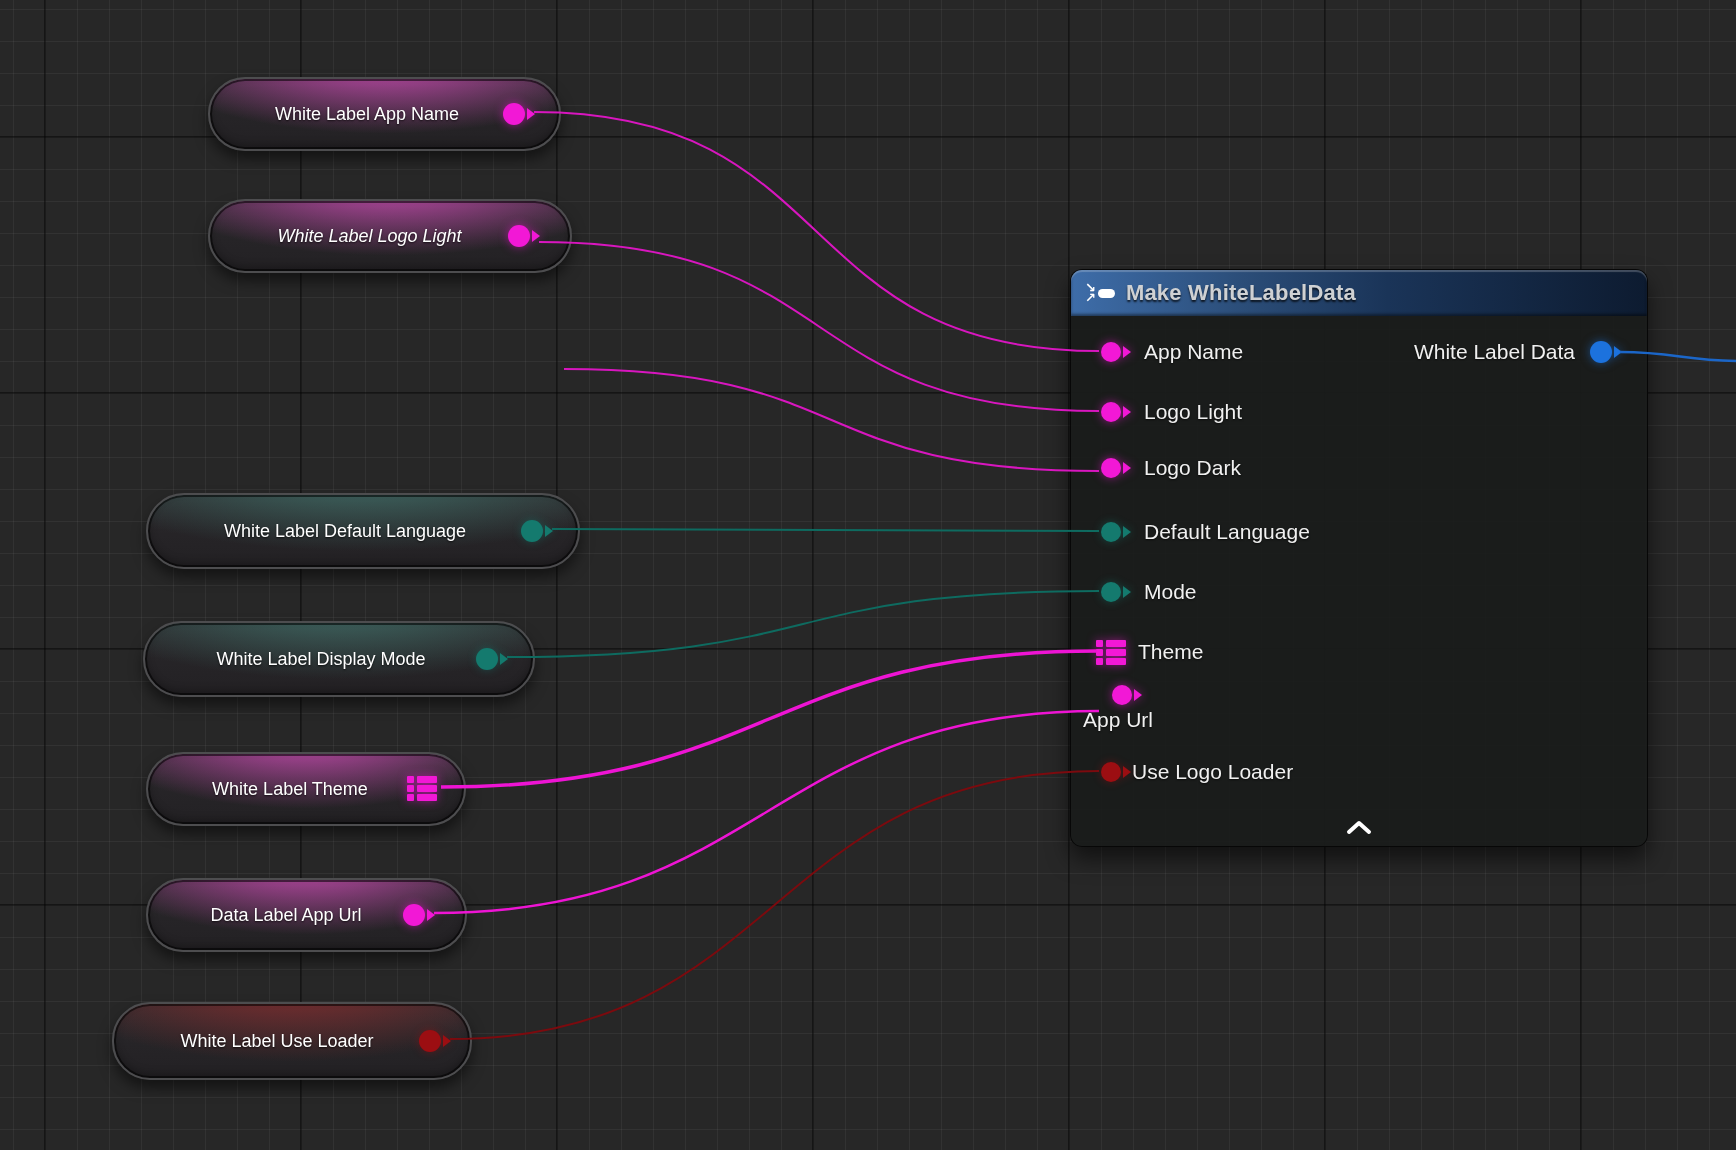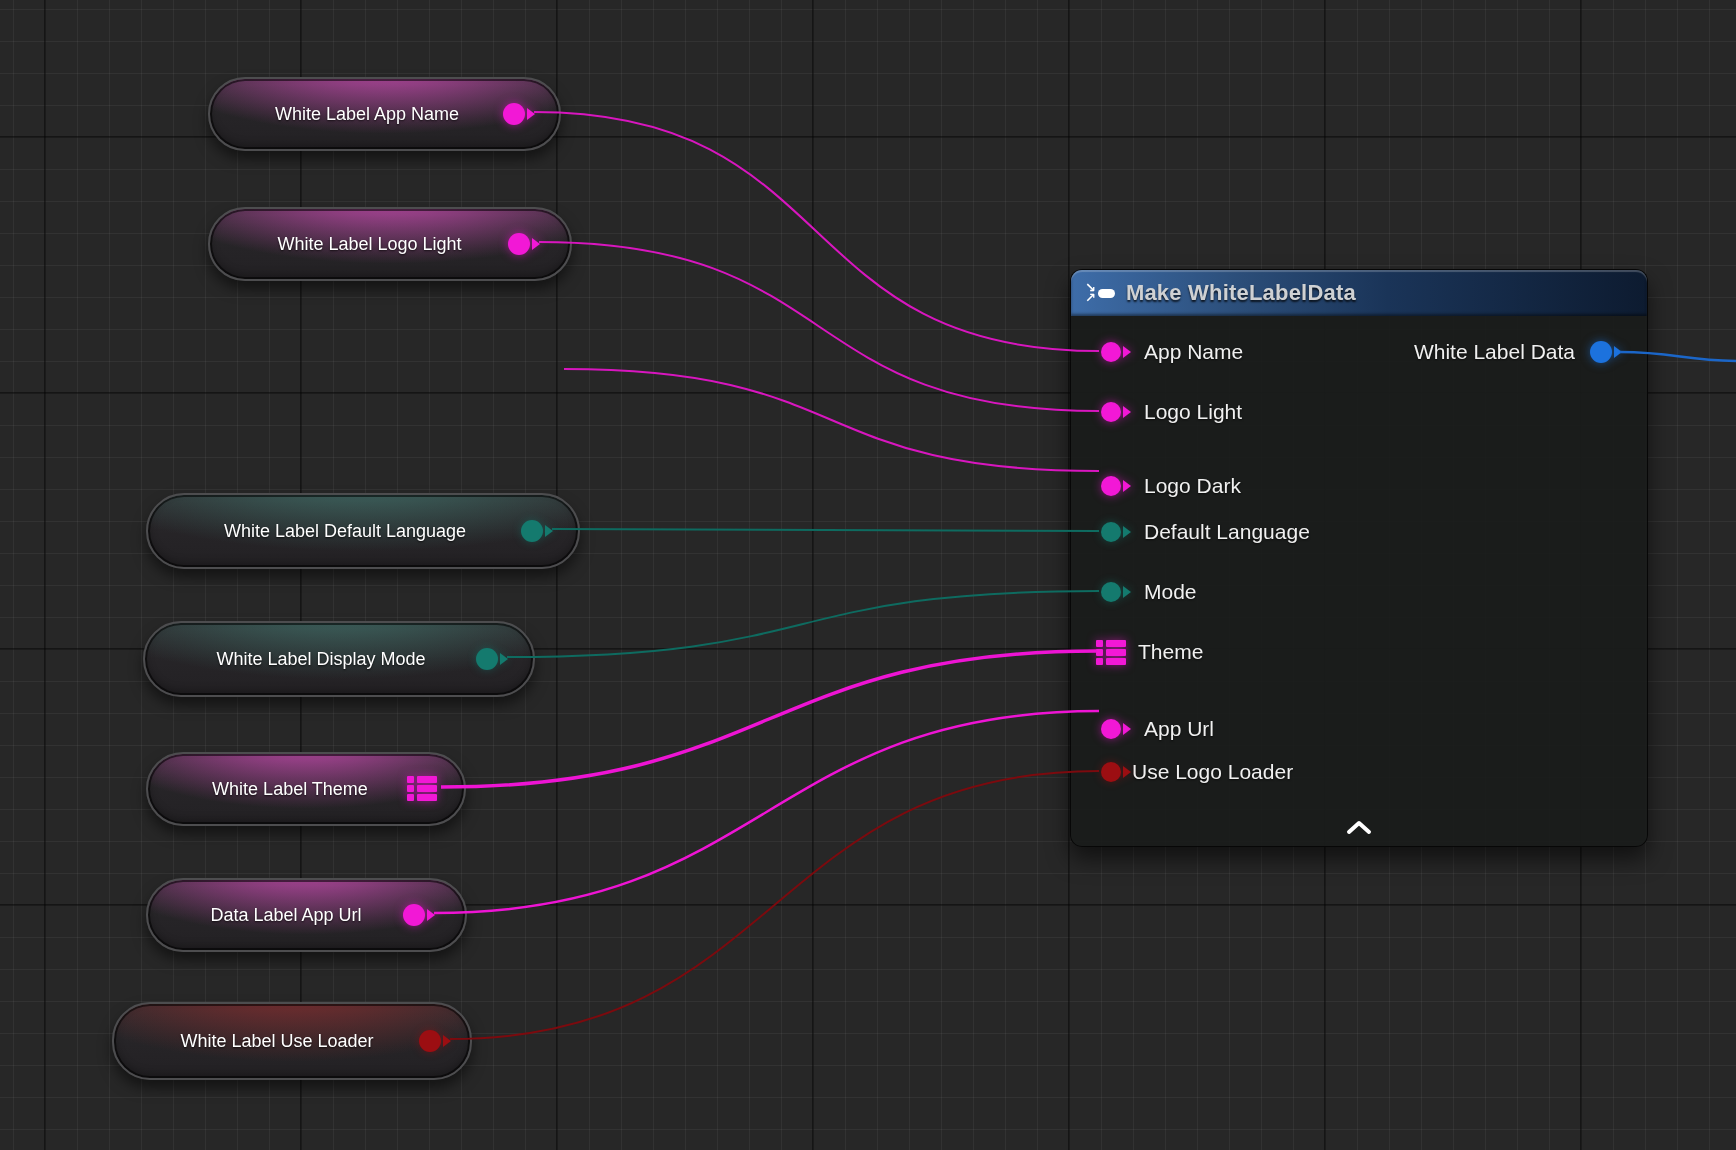--- a/index.html
+++ b/index.html
@@ -79,21 +79,21 @@
 <div id="canvas">
     <div class="var-node" style="left: 208px; top: 77px; width: 349px; height: 70px; --glow: rgba(211,76,186,0.95);">
       <div class="var-label" style="left: 26px; right: 61px;">White Label App Name</div>
       <div class="pin glow-m" style="left: 291px; top: 21px;">
         <svg width="35" height="28" viewBox="0 0 35 28">
     <circle cx="13" cy="14" r="11" fill="#f218d6"></circle>
     <path d="M 26 8 L 34 14 L 26 20 Z" fill="#f218d6"></path>
         </svg>
       </div>
     </div>
-    <div class="var-node" style="left: 208px; top: 207px; width: 360px; height: 70px; --glow: rgba(211,76,186,0.95);">
+    <div class="var-node" style="left: 208px; top: 199px; width: 360px; height: 70px; font-style: italic; --glow: rgba(211,76,186,0.95);">
       <div class="var-label" style="left: 26px; right: 67px;">White Label Logo Light</div>
       <div class="pin glow-m" style="left: 296px; top: 21px;">
         <svg width="35" height="28" viewBox="0 0 35 28">
     <circle cx="13" cy="14" r="11" fill="#f218d6"></circle>
     <path d="M 26 8 L 34 14 L 26 20 Z" fill="#f218d6"></path>
         </svg>
       </div>
     </div>
     <div class="var-node" style="left: 146px; top: 493px; width: 430px; height: 72px; --glow: rgba(66,120,112,0.85);">
       <div class="var-label" style="left: 26px; right: 62px;">White Label Default Language</div>
@@ -166,21 +166,21 @@
       </div>
       <div class="pin-row" style="top: 112px;">
         <div class="pin glow-m" style="position: relative; margin-left: 28px;">
           <svg width="33" height="26" viewBox="0 0 33 26">
     <circle cx="12" cy="13" r="10" fill="#f218d6"></circle>
     <path d="M 24 7 L 32 13 L 24 19 Z" fill="#f218d6"></path>
           </svg>
         </div>
         <span class="pin-label" style="margin-left: 12px;">Logo Light</span>
       </div>
-      <div class="pin-row" style="top: 186px;">
+      <div class="pin-row" style="top: 168px;">
         <div class="pin glow-m" style="position: relative; margin-left: 28px;">
           <svg width="33" height="26" viewBox="0 0 33 26">
     <circle cx="12" cy="13" r="10" fill="#f218d6"></circle>
     <path d="M 24 7 L 32 13 L 24 19 Z" fill="#f218d6"></path>
           </svg>
         </div>
         <span class="pin-label" style="margin-left: 12px;">Logo Dark</span>
       </div>
       <div class="pin-row" style="top: 232px;">
         <div class="pin glow-t" style="position: relative; margin-left: 28px;">
@@ -206,21 +206,21 @@
             <rect x="0" y="2" width="7" height="7" rx="1" fill="#f218d6"></rect>
     <rect x="10" y="2" width="20" height="7" rx="1" fill="#f218d6"></rect>
             <rect x="0" y="11" width="7" height="7" rx="1" fill="#f218d6"></rect>
     <rect x="10" y="11" width="20" height="7" rx="1" fill="#f218d6"></rect>
             <rect x="0" y="20" width="7" height="7" rx="1" fill="#f218d6"></rect>
     <rect x="10" y="20" width="20" height="7" rx="1" fill="#f218d6"></rect>
           </svg>
         </div>
         <span class="pin-label" style="margin-left: 12px;">Theme</span>
       </div>
-      <div class="pin-row" style="top: 429px;">
+      <div class="pin-row" style="top: 412px; flex-direction: column;">
         <div class="pin glow-m" style="position: relative; margin-left: 28px;">
           <svg width="33" height="26" viewBox="0 0 33 26">
     <circle cx="12" cy="13" r="10" fill="#f218d6"></circle>
     <path d="M 24 7 L 32 13 L 24 19 Z" fill="#f218d6"></path>
           </svg>
         </div>
         <span class="pin-label" style="margin-left: 12px;">App Url</span>
       </div>
       <div class="pin-row" style="top: 472px;">
         <div class="pin glow-r" style="position: relative; margin-left: 28px;">

